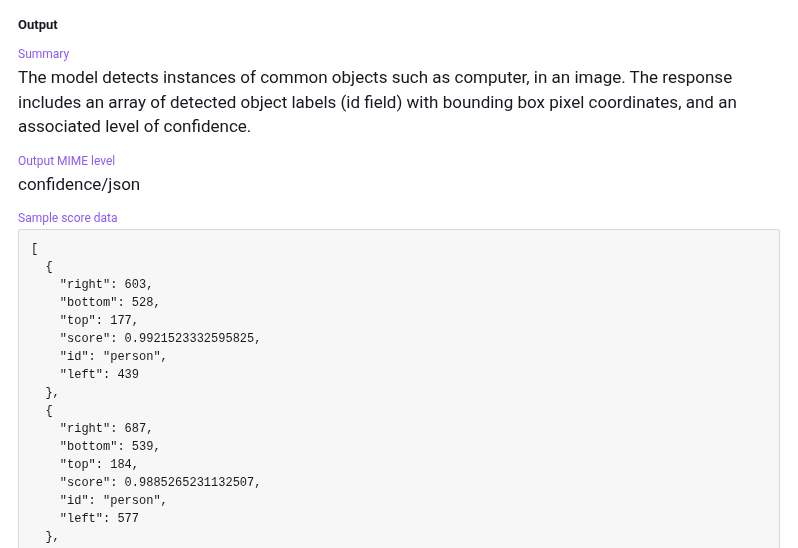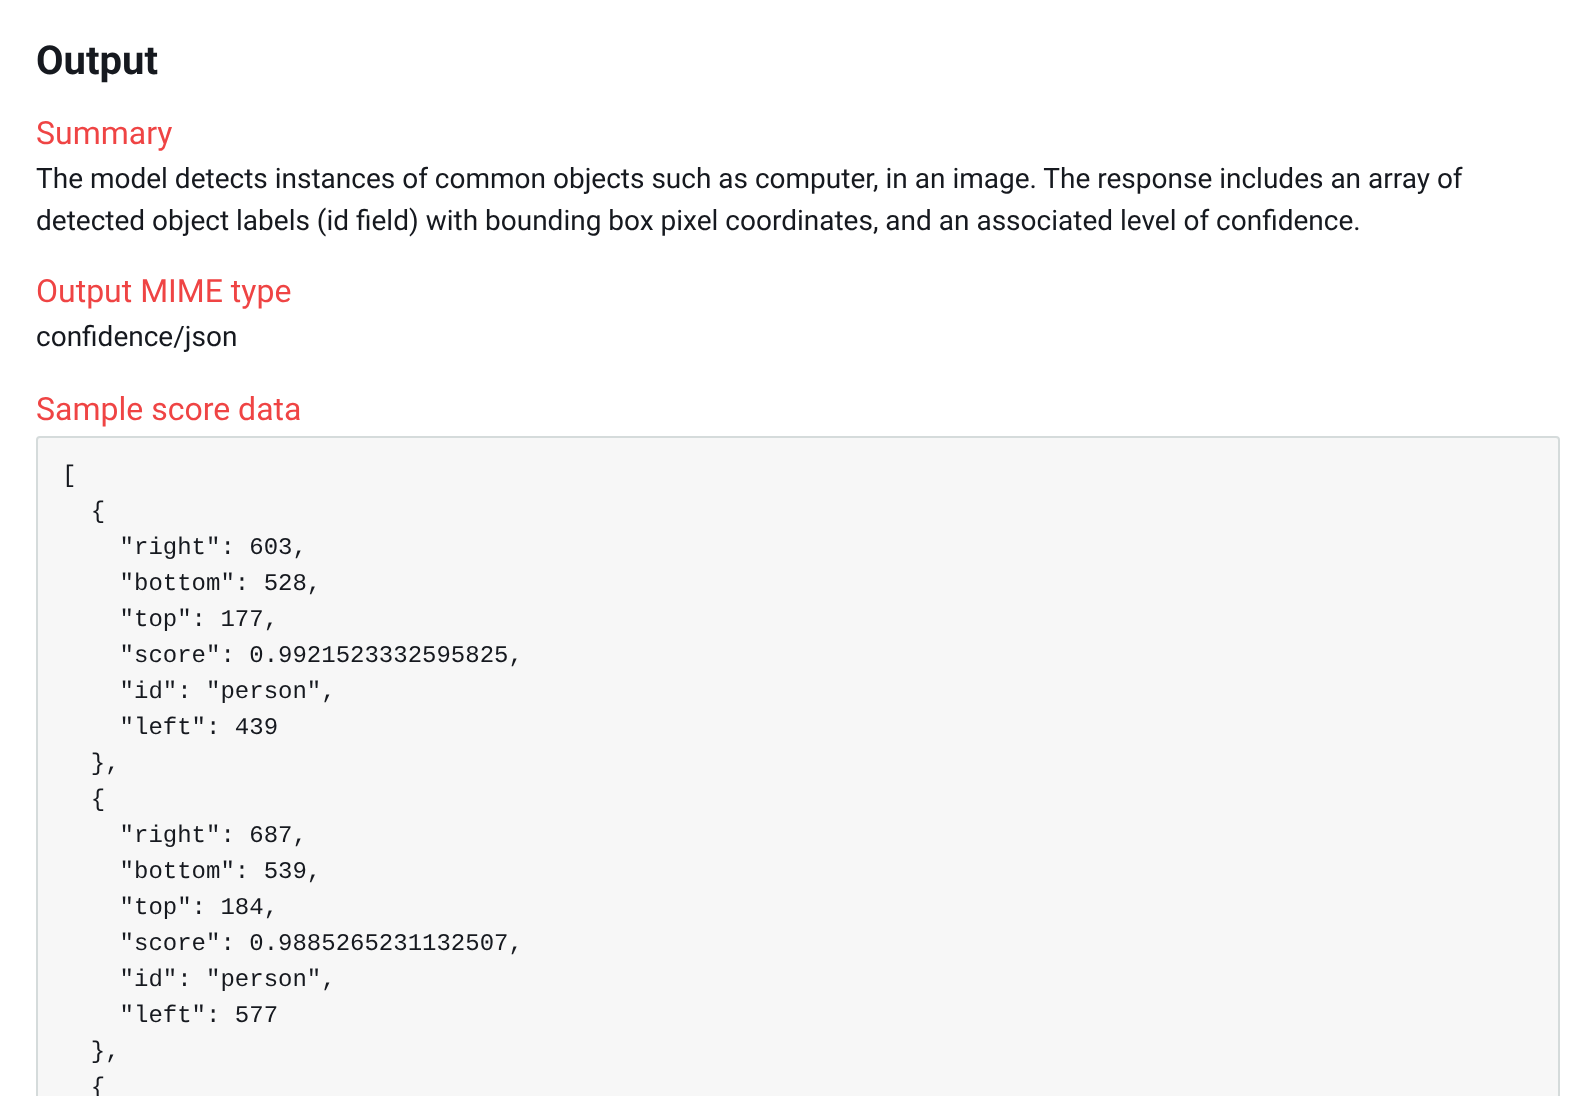--- a/index.html
+++ b/index.html
@@ -9,32 +9,32 @@
     }
     body {
       font-family: -apple-system, BlinkMacSystemFont, "Segoe UI", Roboto, Helvetica, Arial, sans-serif;
       background: #ffffff;
       padding: 16px 18px;
       color: #16191f;
       font-size: 13px;
       line-height: 1.4;
     }
     .section-title {
-      font-size: 20px;
+      font-size: 13px;
       font-weight: 700;
       margin-bottom: 12px;
       color: #16191f;
     }
     .field-label {
-      font-size: 16px;
-      color: #ef4444;
+      font-size: 12px;
+      color: #8b5cf6;
       margin-bottom: 2px;
     }
     .field-value {
-      font-size: 14px;
+      font-size: 17px;
       color: #16191f;
       margin-bottom: 14px;
       line-height: 1.45;
     }
     .code-block {
       background: #f7f7f7;
       border: 1px solid #d5dbdb;
       border-radius: 2px;
       padding: 10px 12px;
       font-family: Monaco, Menlo, Consolas, "Courier New", monospace;
@@ -46,21 +46,21 @@
     }
   </style>
 </head>
 <body>
 
 <h2 class="section-title">Output</h2>
 
 <div class="field-label">Summary</div>
 <div class="field-value">The model detects instances of common objects such as computer, in an image. The response includes an array of detected object labels (id field) with bounding box pixel coordinates, and an associated level of confidence.</div>
 
-<div class="field-label">Output MIME type</div>
+<div class="field-label">Output MIME level</div>
 <div class="field-value">confidence/json</div>
 
 <div class="field-label">Sample score data</div>
 <div class="code-block">[
   {
     "right": 603,
     "bottom": 528,
     "top": 177,
     "score": 0.9921523332595825,
     "id": "person",

